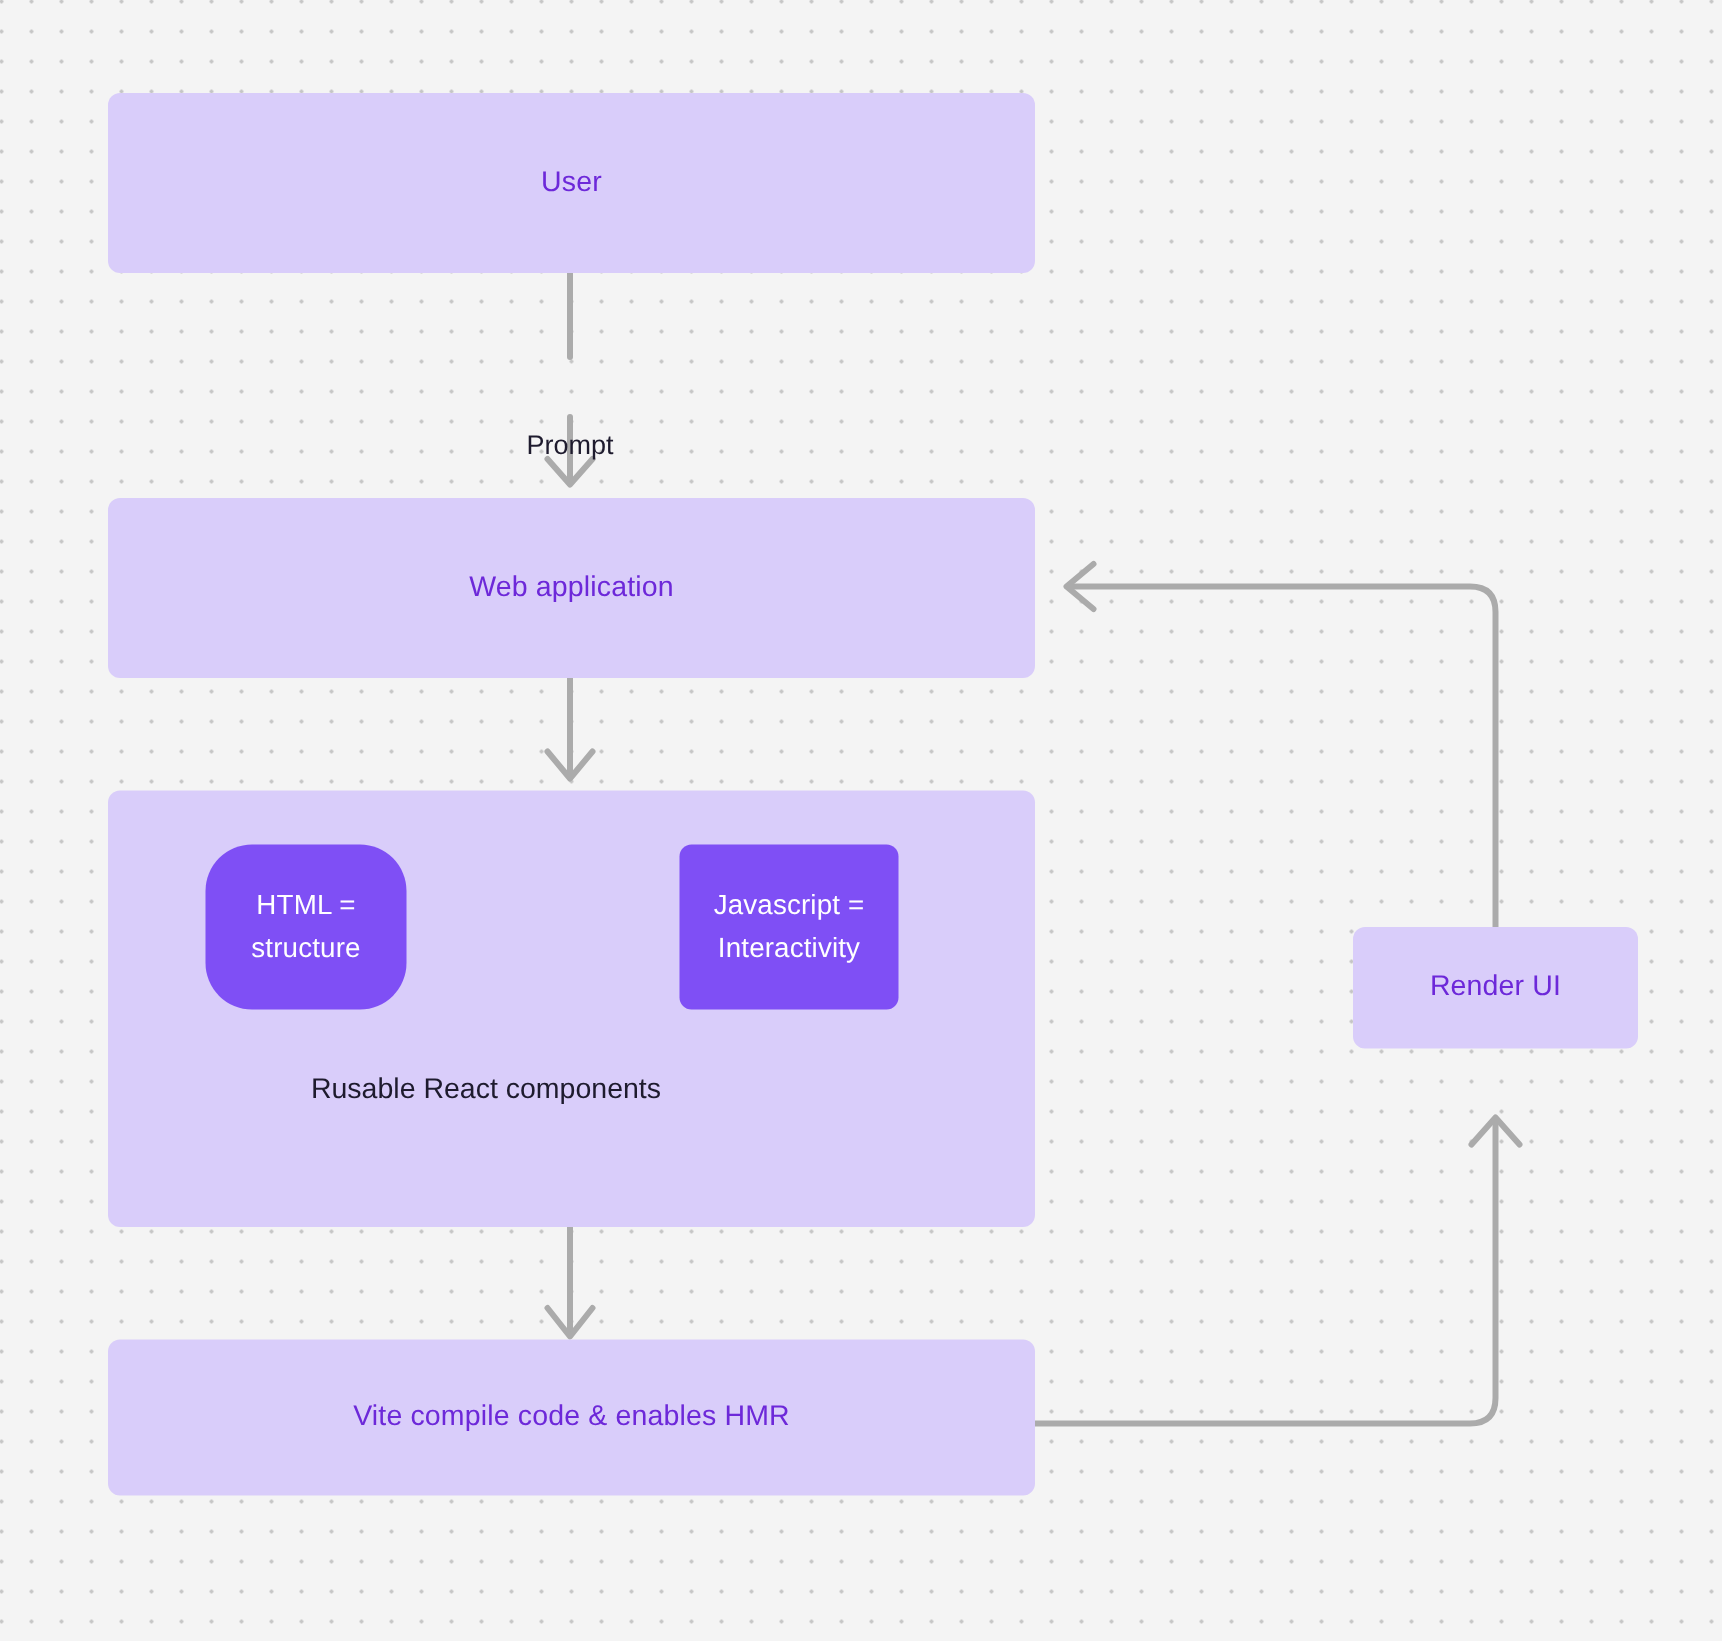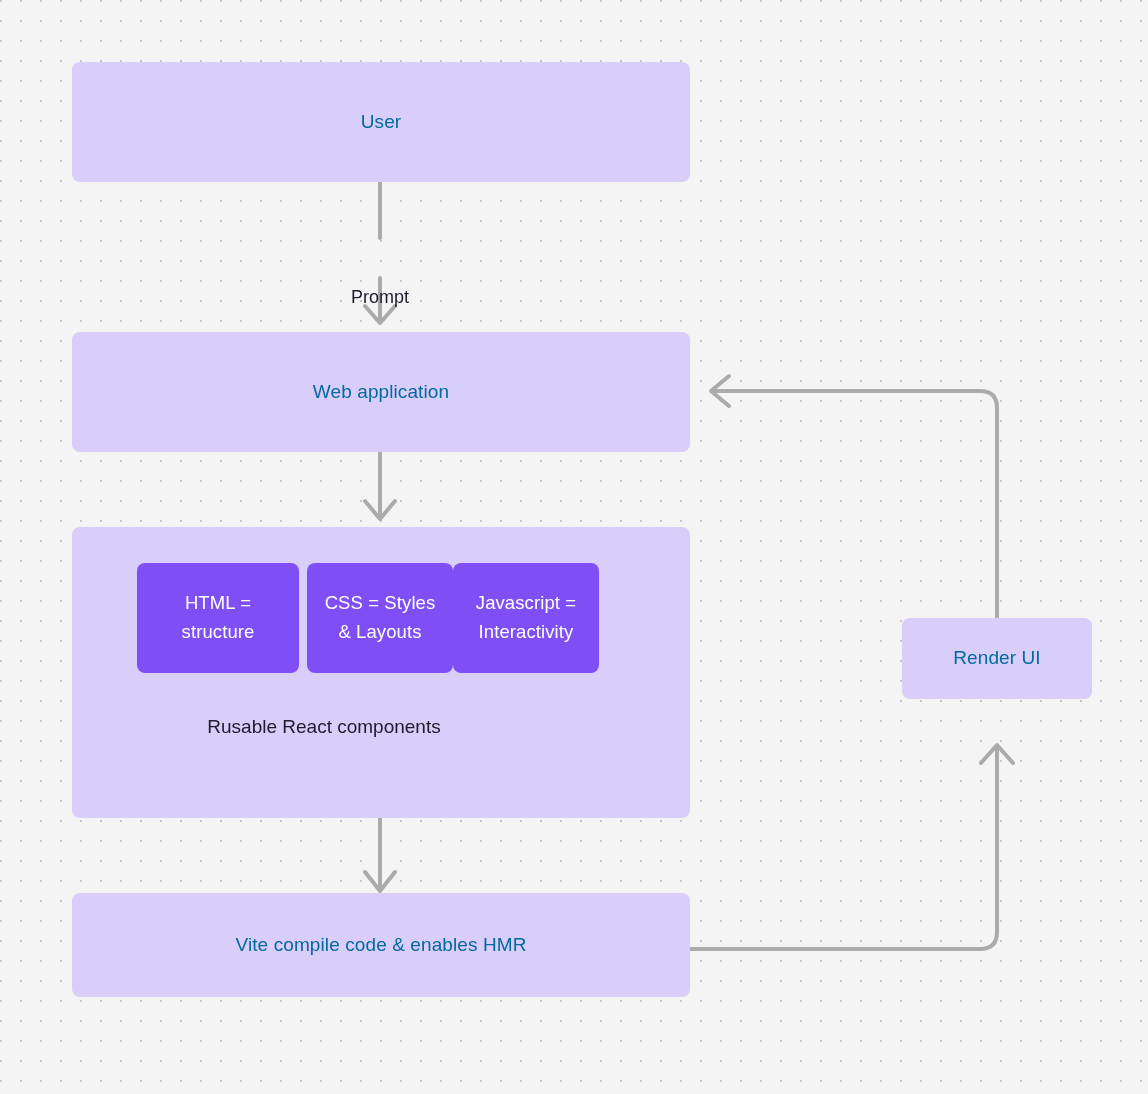--- a/index.html
+++ b/index.html
@@ -22,21 +22,21 @@
     position: absolute;
     box-sizing: border-box;
     border-radius: 8px;
     display: flex;
     align-items: center;
     justify-content: center;
     text-align: center;
   }
   .node-light {
     background: #d9cdfa;
-    color: #0369a1;
+    color: #6d28d9;
   }
   .node-strong {
     background: #7f4ff5;
     color: #ffffff;
   }
   .node-label {
     font-size: 19px;
     line-height: 1.5;
     letter-spacing: 0.1px;
     white-space: pre-line;
@@ -125,29 +125,25 @@
   </div>
 
   <div class="edge-text" style="left:380px; top:257px;margin-top:40px;">Prompt</div>
 
   <div class="node node-light" style="left:72px; top:332px; width:618px; height:120px;">
     <span class="node-label">Web application</span>
   </div>
 
   <div class="node node-light" style="left:72px; top:527px; width:618px; height:291px;"></div>
 
-  <div class="node node-strong" style="left:137px; top:563px; width:162px; height:110px;">
+  <div class="node node-strong" style="left:137px; top:563px; width:134px; height:110px;border-radius:31px;">
     <span class="node-label">HTML =
 structure</span>
   </div>
 
-  <div class="node node-strong" style="left:307px; top:563px; width:146px; height:110px;">
-    <span class="node-label">CSS = Styles
-&amp; Layouts</span>
-  </div>
 
   <div class="node node-strong" style="left:453px; top:563px; width:146px; height:110px;">
     <span class="node-label">Javascript =
 Interactivity</span>
   </div>
 
   <div id="group-inner-title">Rusable React components</div>
 
   <div class="node node-light" style="left:72px; top:893px; width:618px; height:104px;">
     <span class="node-label">Vite compile code &amp; enables HMR</span>

